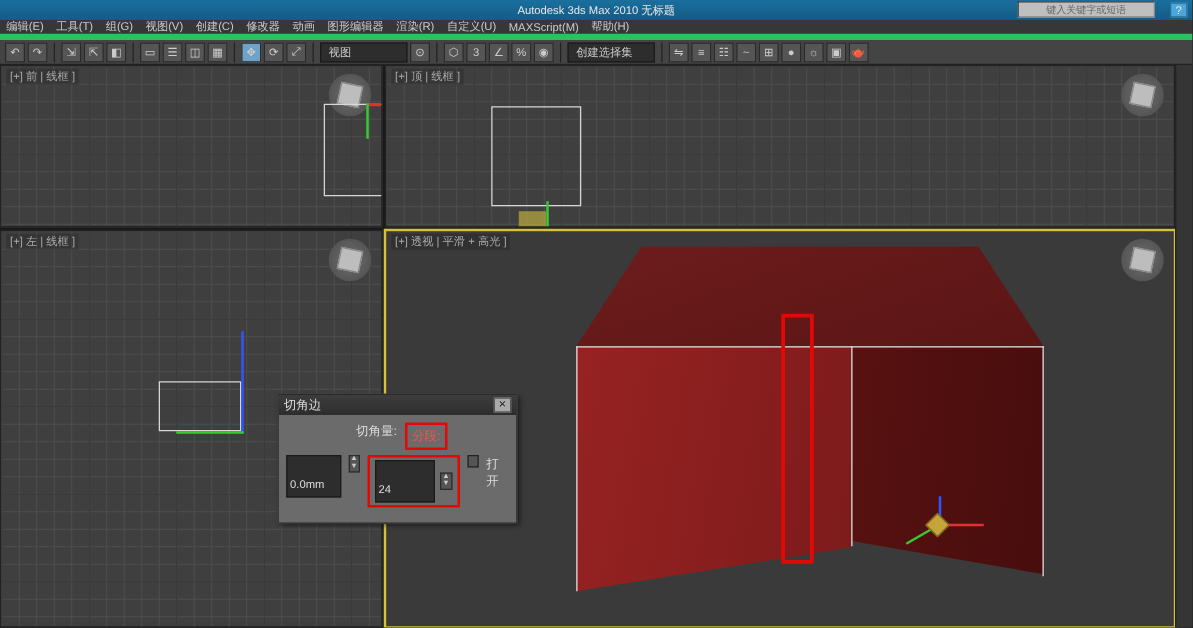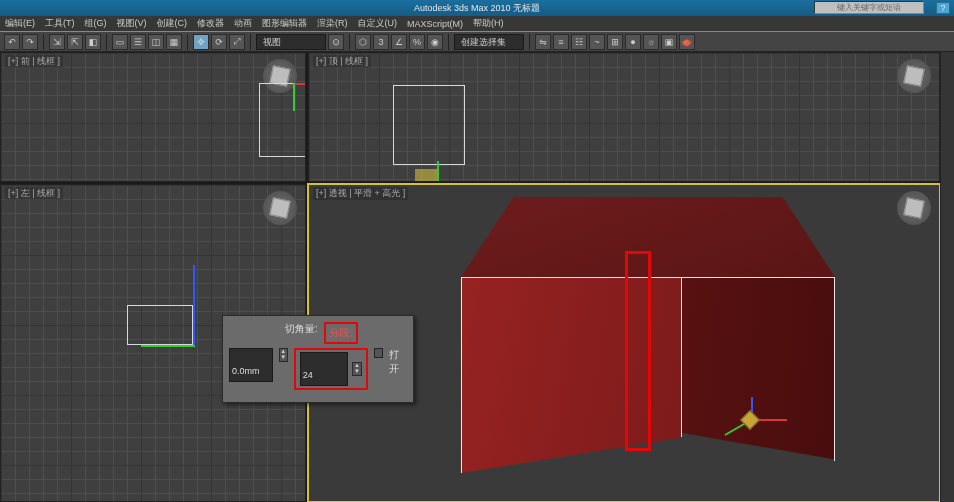--- a/index.html
+++ b/index.html
@@ -23,21 +23,21 @@
     background: #bfbfbf; border: 1px inset #888; color: #666; font-size: 8px;
     line-height: 11px; padding: 0 3px;
   }
   .titlebar .win-icon {
     position: absolute; right: 4px; top: 2px; width: 14px; height: 12px;
     background: #4da6d9; border: 1px solid #2c6c8f; font-size: 9px; line-height: 10px; text-align:center;
   }
 
   
   .menubar {
-    height: 16px; background: #373737; border-bottom: 1px solid #22c55e;
+    height: 16px; background: #373737; border-bottom: 5px solid #22c55e;
     display: flex; align-items: center; font-size: 9px; color: #ccc;
   }
   .menubar span { padding: 0 5px; cursor: pointer; }
 
   
   .toolbar {
     height: 20px; background: #444; border-bottom: 1px solid #222;
     display: flex; align-items: center; gap: 2px; padding: 0 4px;
   }
   .tbtn {
@@ -291,20 +291,24 @@
       </div>
     </div>
     <div class="edge-highlight"></div>
   </div>
 
 </div>
 
 <div class="right-strip"></div>
 
 <div class="dialog">
+  <div class="tbar">
+    <span>切角边</span>
+    <div class="x">×</div>
+  </div>
   <div class="body">
     <div class="row">
       <span class="dlabel">切角量:</span>
       <span class="highlight-box">
         <span class="dlabel" style="color:#ff4d4d;">分段:</span>
       </span>
     </div>
     <div class="row">
       <div class="dinput">0.0mm</div>
       <div class="spin">

